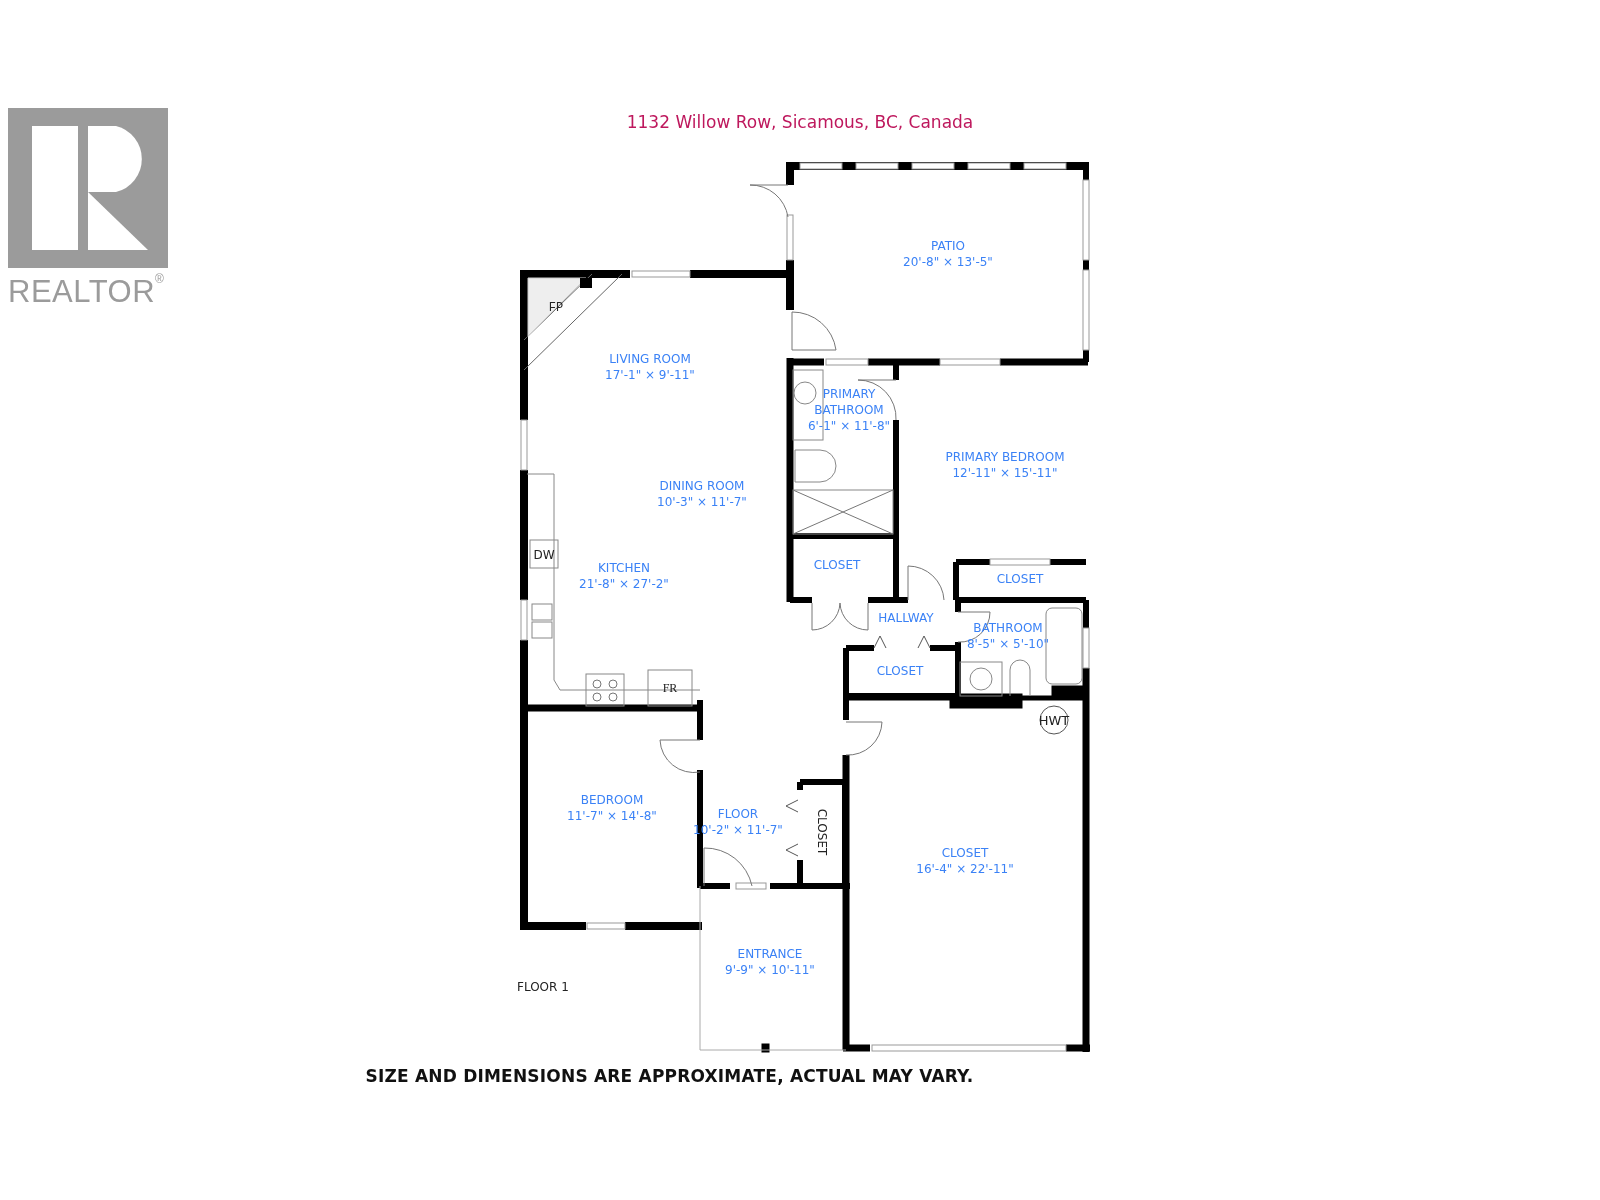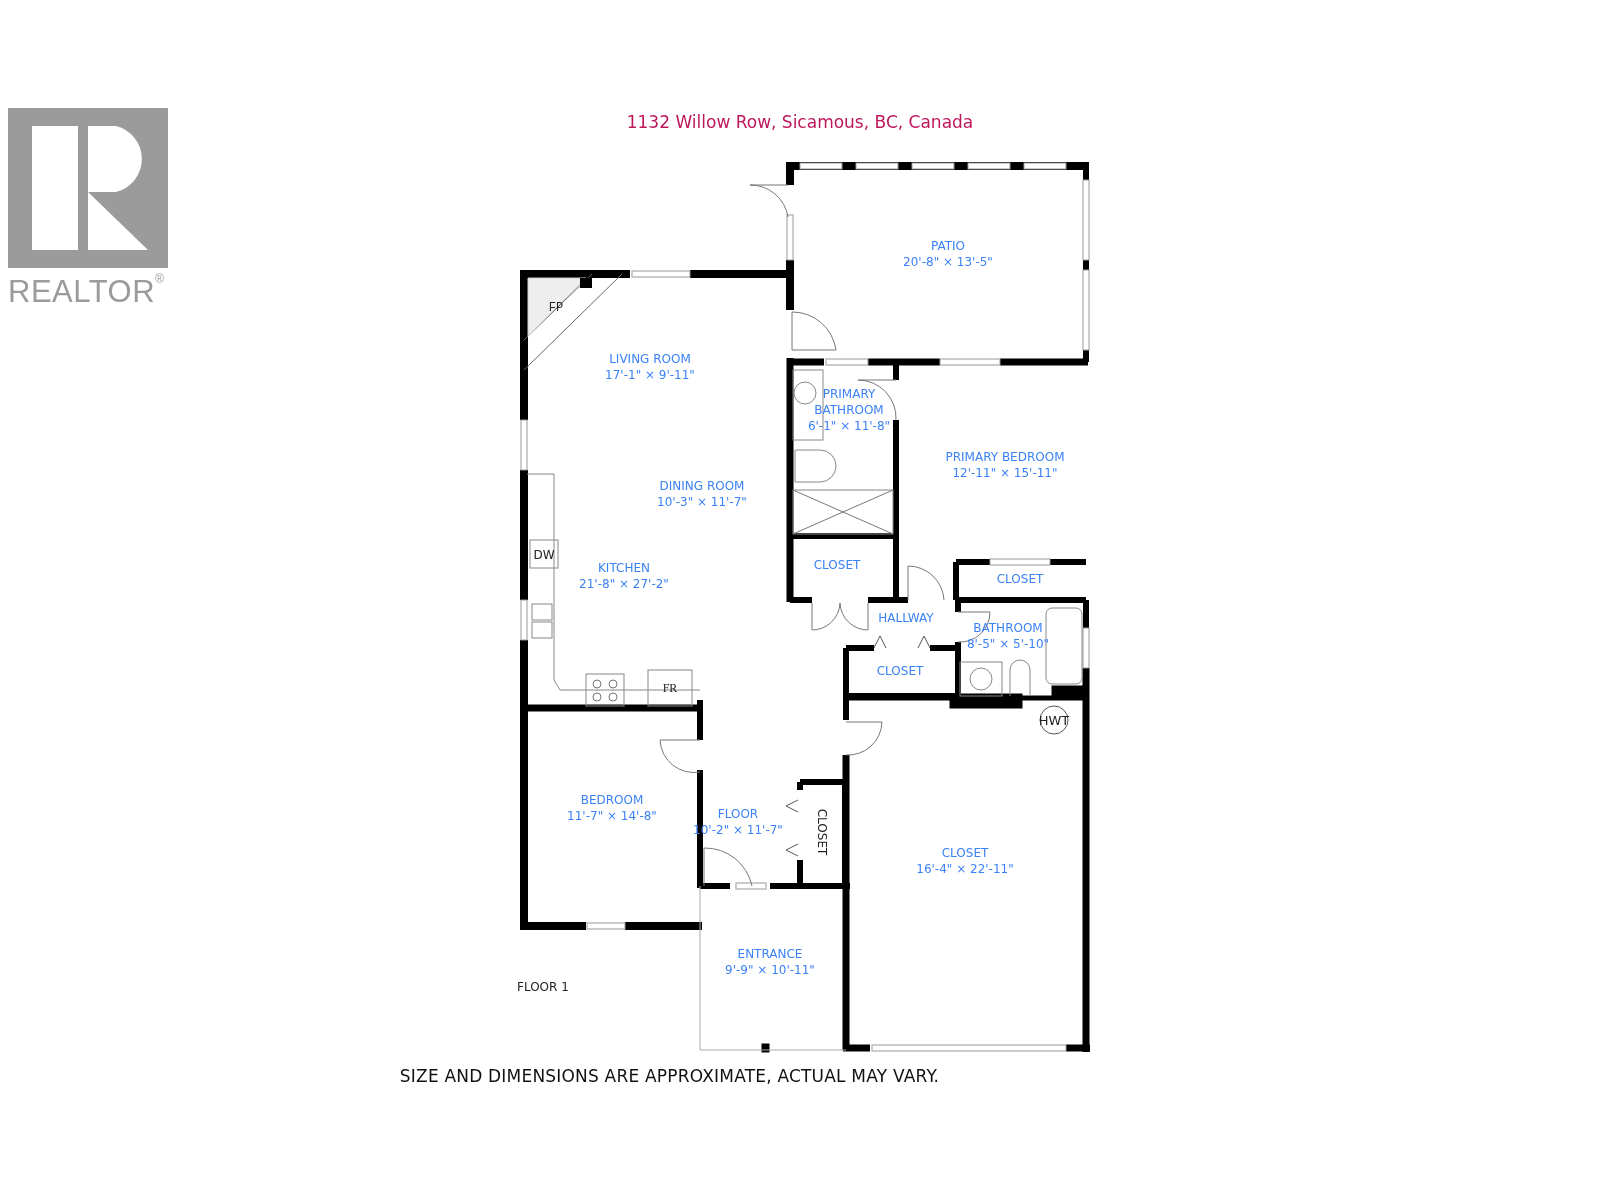--- a/index.html
+++ b/index.html
@@ -6,21 +6,21 @@
   body { width:1600px; height:1200px; position:relative; overflow:hidden;
          font-family:"DejaVu Sans", sans-serif; color:#222; }
   .logo { position:absolute; left:8px; top:108px; width:170px; height:200px; }
   .logo-box { position:absolute; left:0; top:0; width:160px; height:160px; background:#9b9b9b; }
   .logo-word { position:absolute; left:0; top:166px; font-family:Liberation Sans, sans-serif;
                font-size:31px; color:#9b9b9b; letter-spacing:0.5px; }
   .logo-word sup { font-size:12px; vertical-align:top; position:relative; top:-2px; }
   .address { position:absolute; left:0; width:1600px; top:112px; text-align:center;
              font-size:17px; color:#be185d; }
   .disclaimer { position:absolute; left:0; width:1339px; top:1066px; text-align:center;
-                font-size:17px; font-weight:normal; color:#111; letter-spacing:0.2px; }
+                font-size:17px; font-weight:bold; color:#111; letter-spacing:0.2px; }
   .floor-label { position:absolute; left:517px; top:980px; font-size:12px; color:#222; }
   svg.plan { position:absolute; left:0; top:0; }
   .room-label { position:absolute; text-align:center; font-size:12px; line-height:16px;
                 color:#3b82f6; transform:translate(-50%, 0); white-space:nowrap; }
   .fixture-label { position:absolute; font-size:12px; color:#222; transform:translate(-50%,-50%); }
   .vert { transform:translate(-50%,-50%) rotate(90deg); }
 </style>
 </head>
 <body>
 

